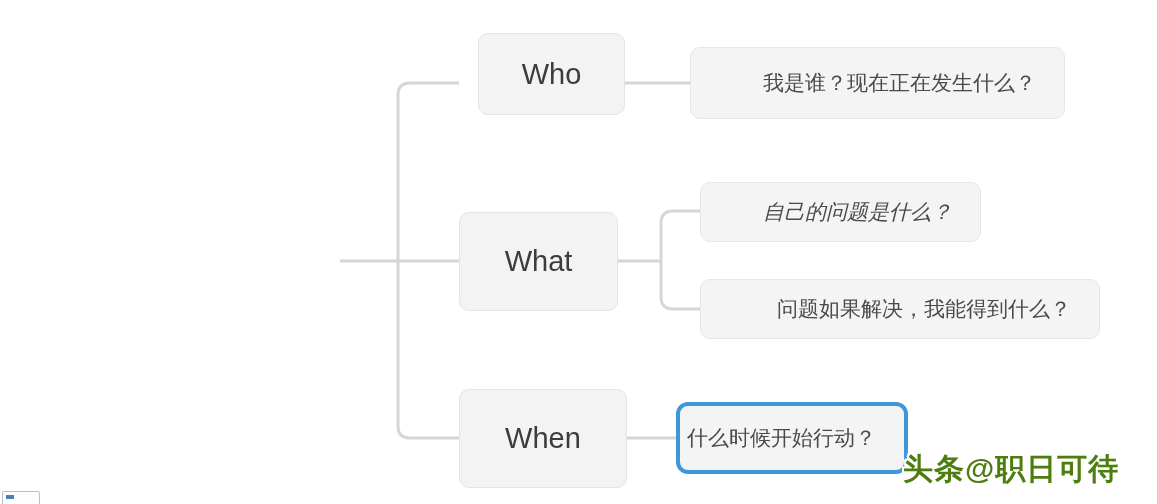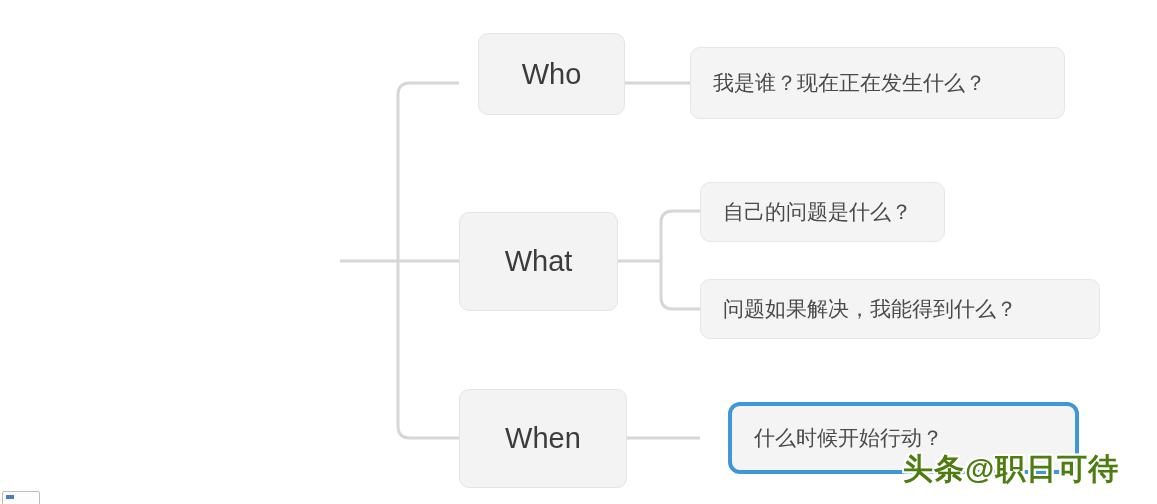--- a/index.html
+++ b/index.html
@@ -46,26 +46,26 @@
     letter-spacing: 0.5px;
   }
   .node.branch {
     justify-content: center;
     font-size: 29px;
     color: #3c3c3c;
     background: #f3f3f3;
     border: 1px solid #e4e4e4;
   }
   .node.leaf {
-    justify-content: flex-start;
+    justify-content: flex-end;
     font-size: 21px;
     color: #4a4a4a;
     background: #f4f4f4;
     border: 1px solid #e6e6e6;
-    padding: 0 22px;
+    padding: 0 28px;
   }
   .node.leaf.selected {
     border: 4px solid #3f96d8;
     border-radius: 12px;
     background: #f4f4f4;
   }
   .watermark {
     position: absolute;
     font-size: 30px;
     font-weight: bold;
@@ -124,33 +124,33 @@
   </div>
 
   <div class="node leaf" style="left:690px; top:47px; width:375px; height:72px;">
     <span>我是谁？现在正在发生什么？</span>
   </div>
 
   <div class="node branch" style="left:459px; top:212px; width:159px; height:99px;">
     <span>What</span>
   </div>
 
-  <div class="node leaf" style="left:700px; top:182px; width:245px; height:60px;">
+  <div class="node leaf" style="left:700px; top:182px; width:281px; height:60px;font-style:italic;">
     <span>自己的问题是什么？</span>
   </div>
 
   <div class="node leaf" style="left:700px; top:279px; width:400px; height:60px;">
     <span>问题如果解决，我能得到什么？</span>
   </div>
 
   <div class="node branch" style="left:459px; top:389px; width:168px; height:99px;justify-content:center;">
     <span>When</span>
   </div>
 
-  <div class="node leaf selected" style="left:728px; top:402px; width:351px; height:72px;">
+  <div class="node leaf selected" style="left:676px; top:402px; width:232px; height:72px;">
     <span>什么时候开始行动？</span>
   </div>
 
   <div class="watermark" style="left:903px; top:449px;">
     <span>头条@职日可待</span>
   </div>
 
   <div class="corner-widget" style="left:2px; top:491px; width:38px; height:16px;">
     <span class="mark"></span>
   </div>

